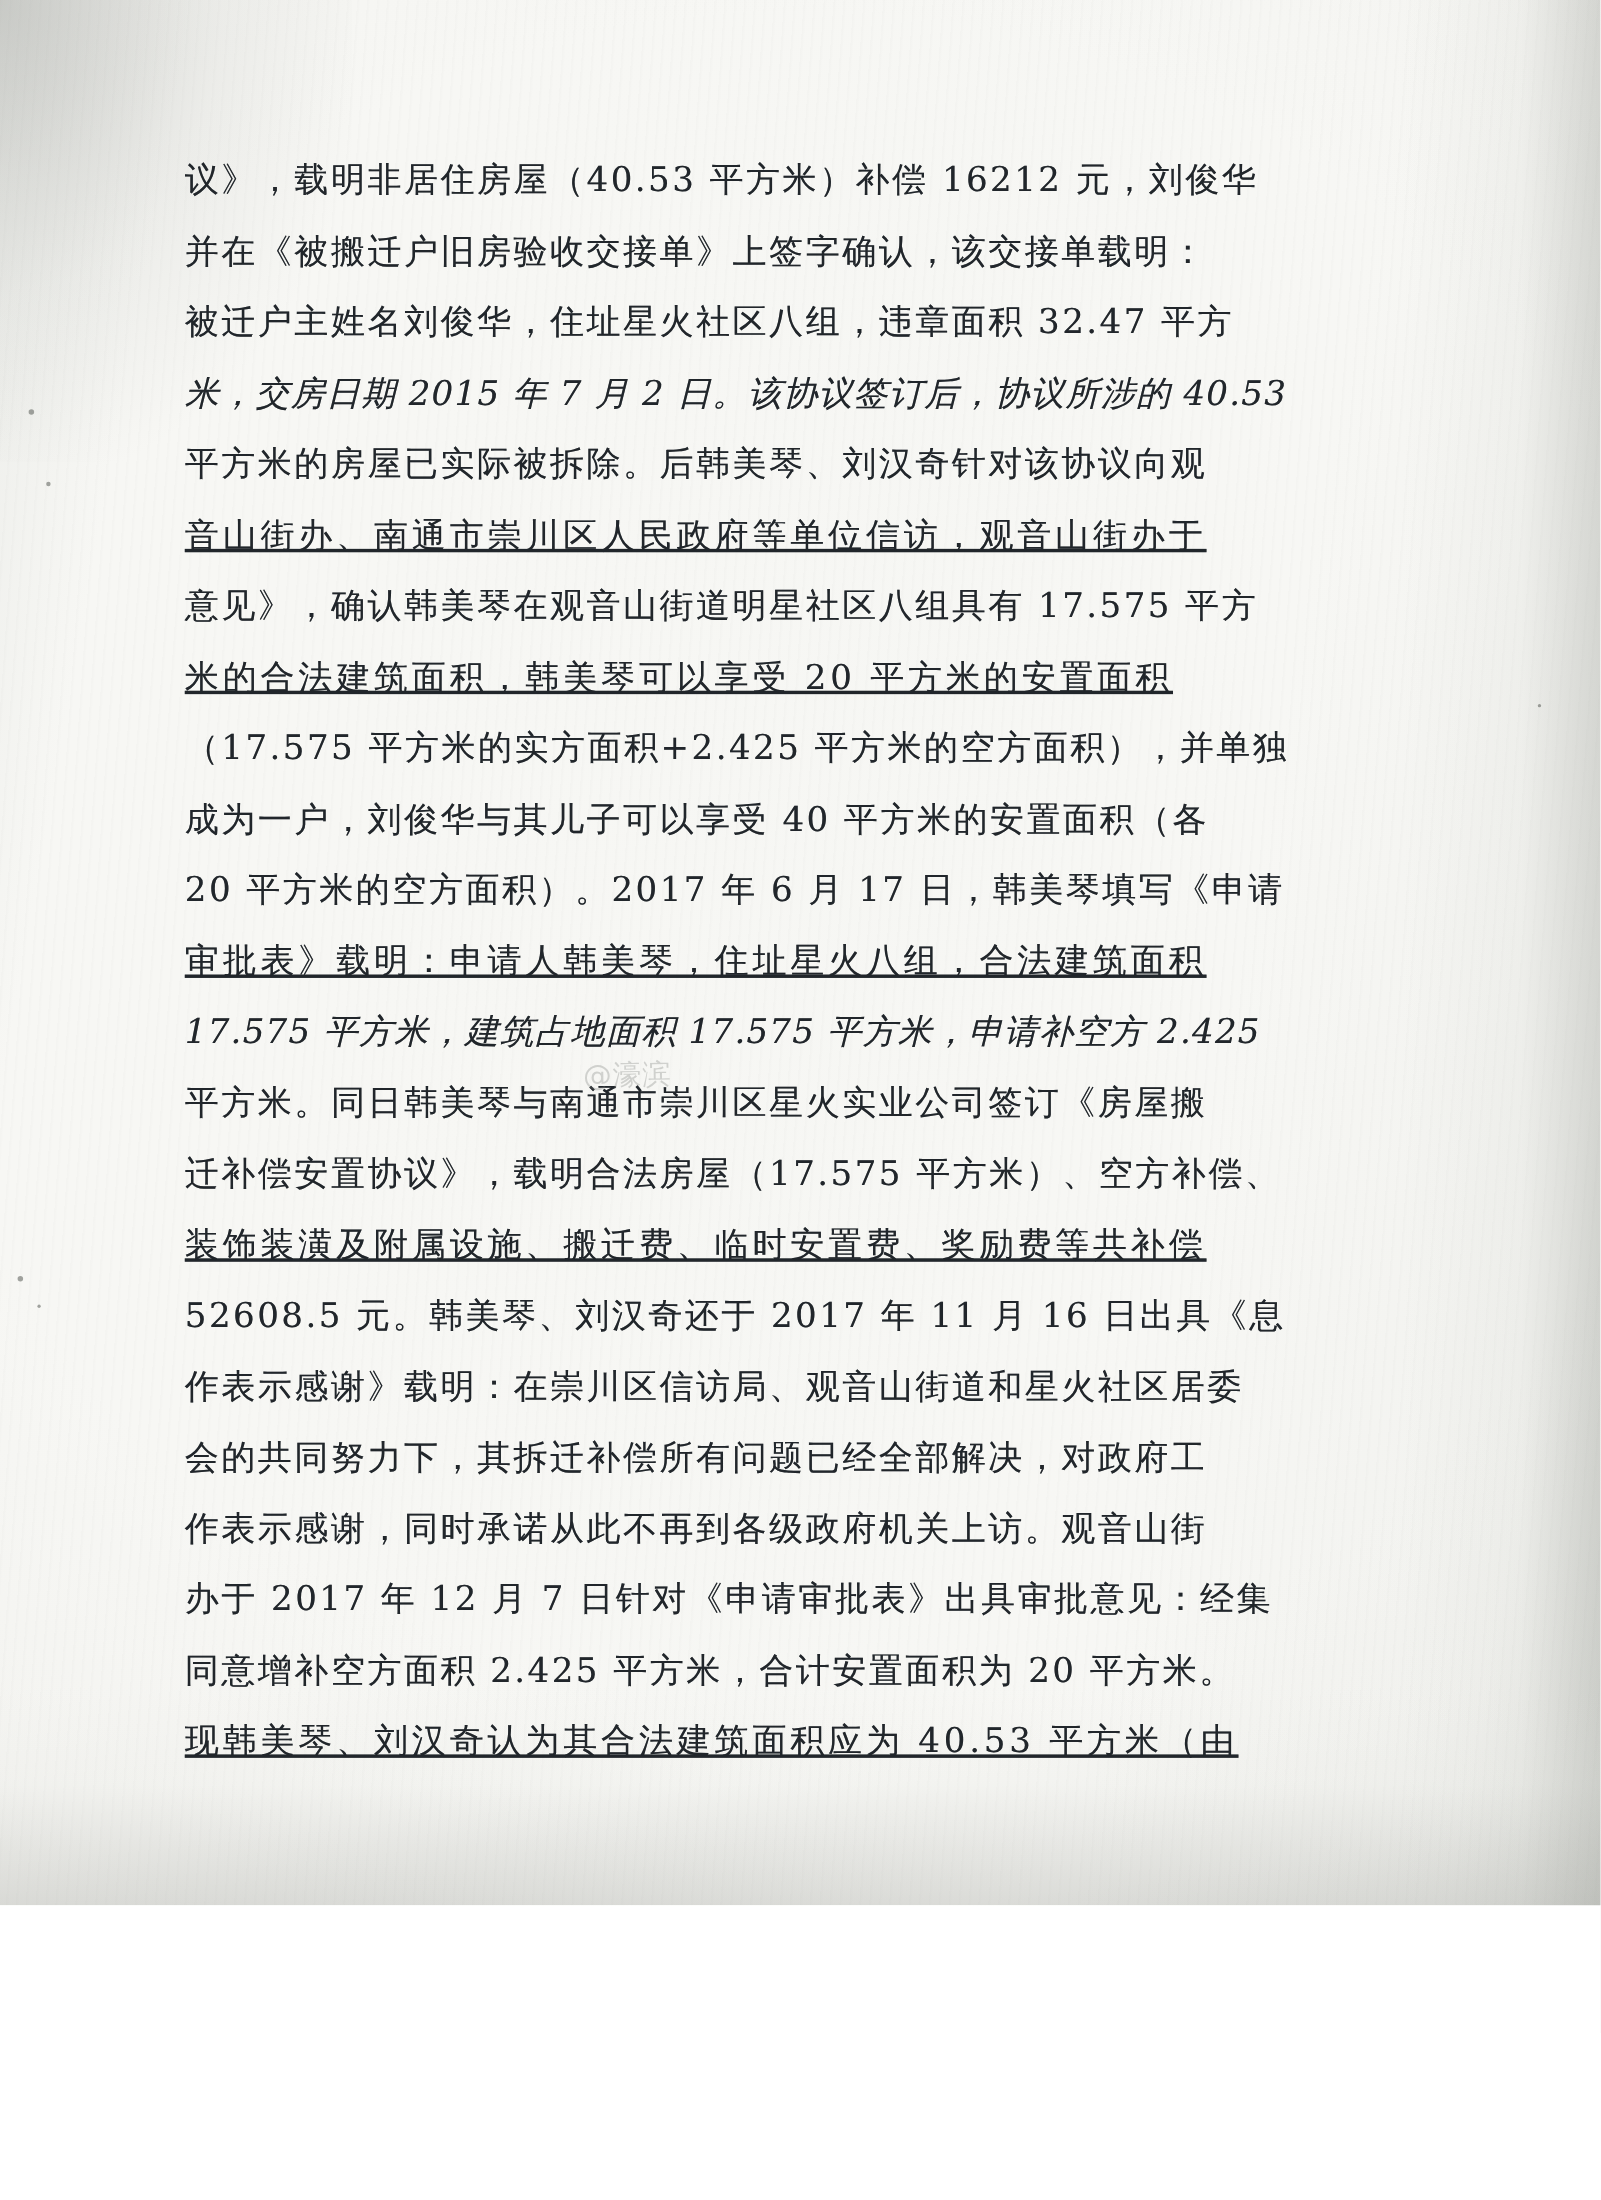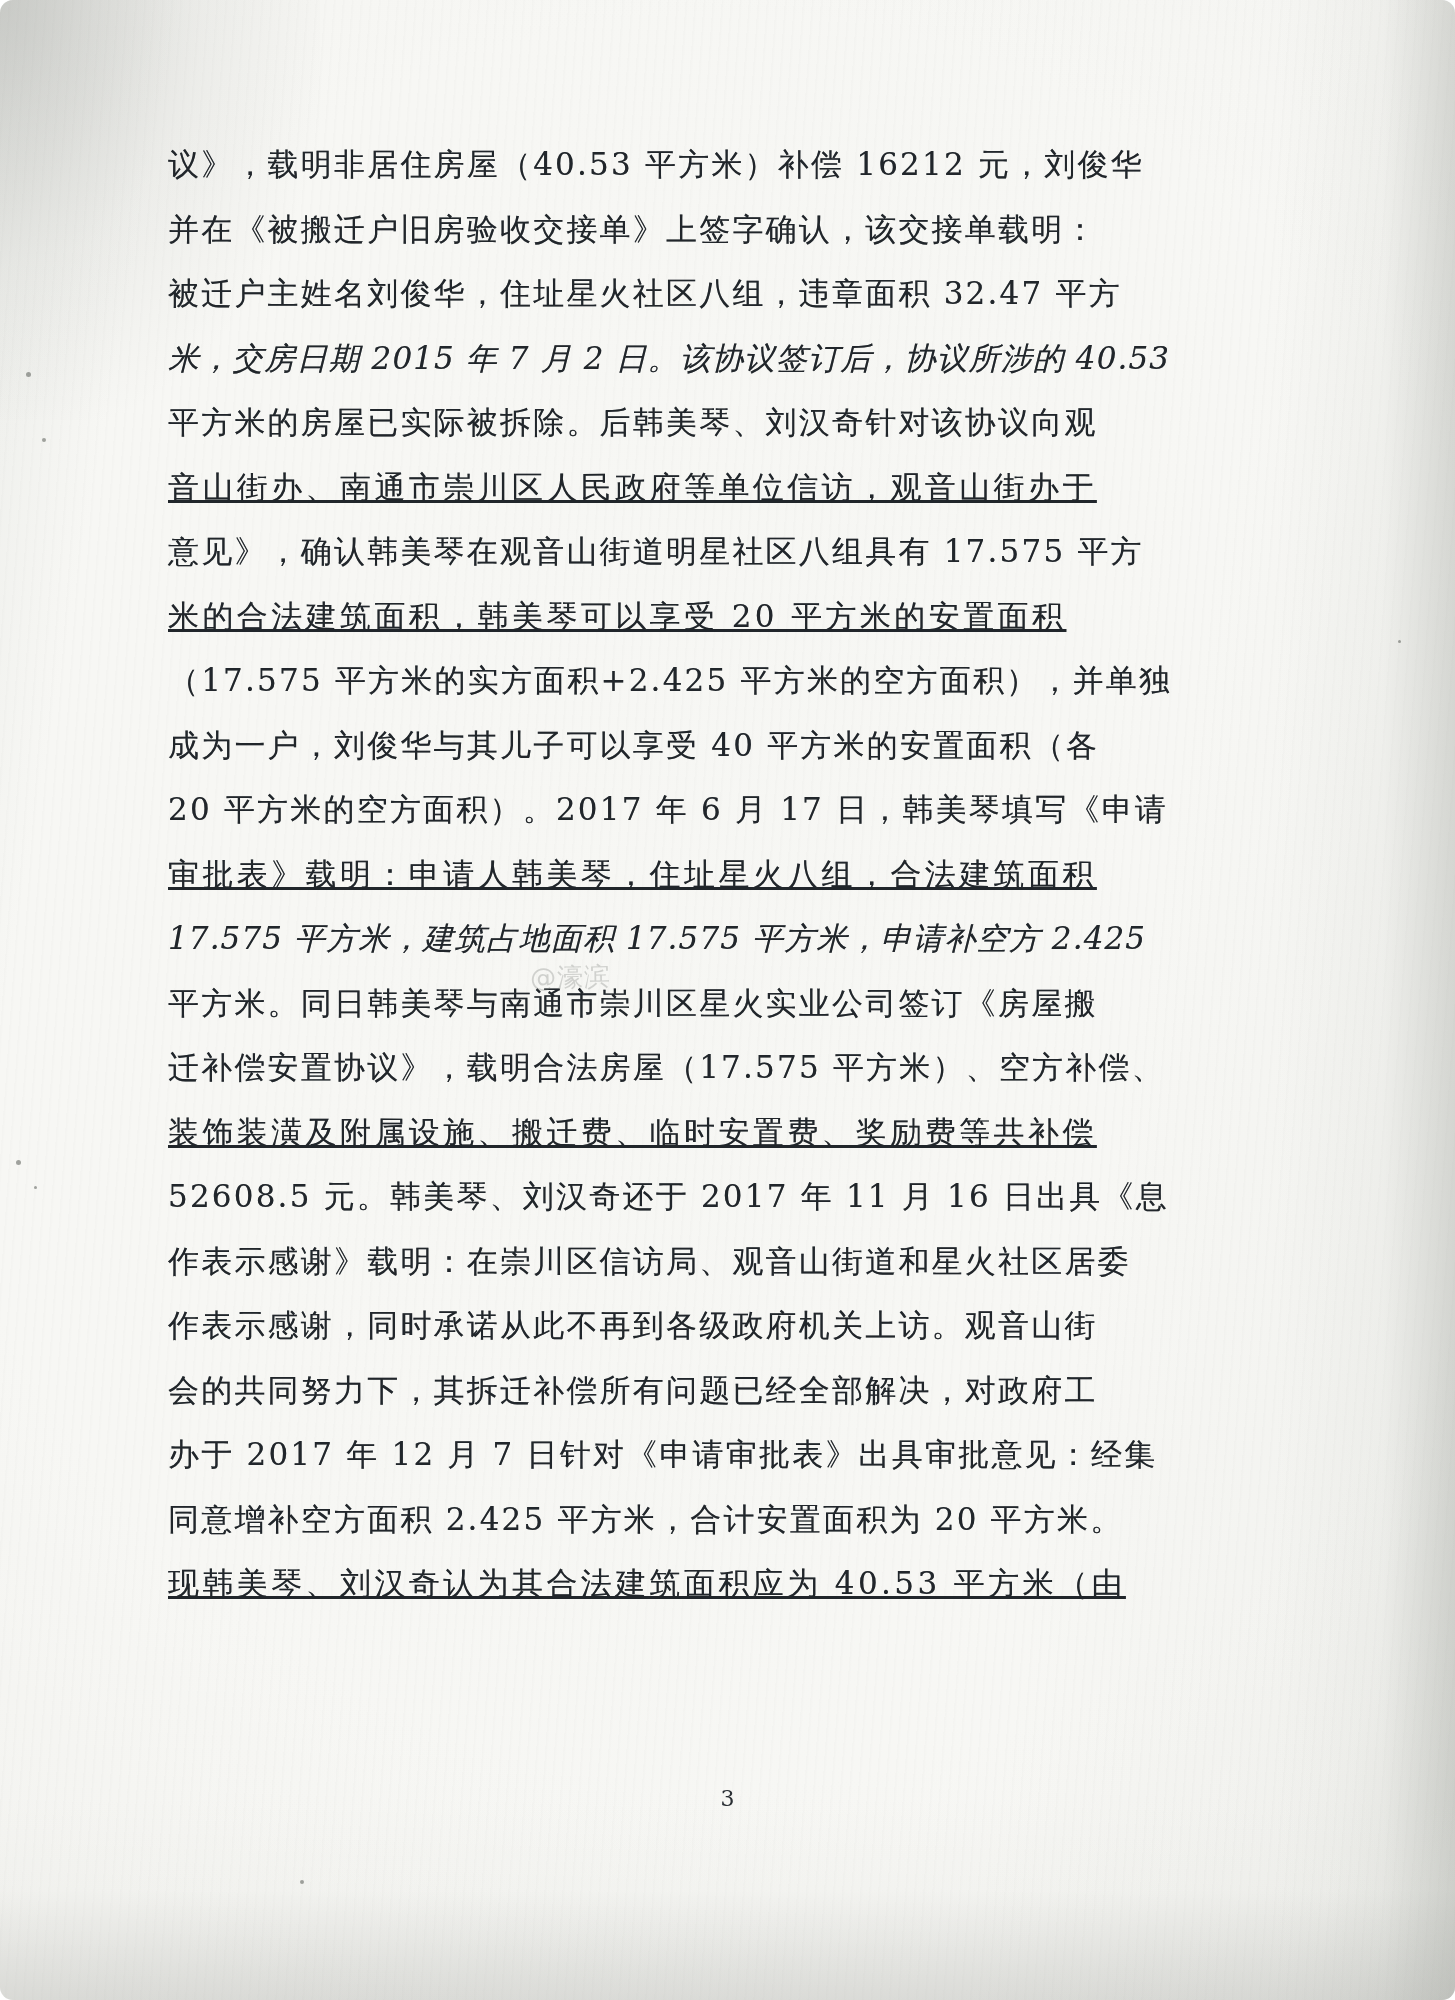--- a/index.html
+++ b/index.html
@@ -11,37 +11,36 @@
     height: 2000px;
     background: #ffffff;
     font-family: "DejaVu Serif", serif;
     overflow: hidden;
   }
 
   
   #page {
     position: relative;
     width: 1455px;
-    height: 2000px;
+    height: 1732px;
     background:
       radial-gradient(ellipse 140% 110% at 50% 45%,
         rgba(255,255,255,0.0) 40%,
         rgba(205,205,200,0.22) 88%,
         rgba(170,172,168,0.42) 100%),
       linear-gradient(100deg,
         rgba(226,228,224,0.55) 0%,
         rgba(247,247,244,0.15) 10%,
         rgba(252,252,250,0.0) 24%,
         rgba(244,245,242,0.18) 52%,
         rgba(250,250,248,0.05) 72%,
         rgba(232,233,229,0.35) 92%,
         rgba(214,216,211,0.6) 100%),
       #f7f7f4;
     overflow: hidden;
-    border-radius: 13px;
   }
   
   #grain {
     position: absolute;
     inset: 0;
     background:
       repeating-linear-gradient(94deg,
         rgba(0,0,0,0.012) 0px,
         rgba(0,0,0,0.012) 1px,
         rgba(255,255,255,0) 3px,
@@ -166,22 +165,22 @@
     <div class="line jj">（17.575 平方米的实方面积+2.425 平方米的空方面积），并单独</div>
     <div class="line jj">成为一户，刘俊华与其儿子可以享受 40 平方米的安置面积（各</div>
     <div class="line jj">20 平方米的空方面积）。2017 年 6 月 17 日，韩美琴填写《申请</div>
     <div class="line jjj">审批表》载明：申请人韩美琴，住址星火八组，合法建筑面积</div>
     <div class="line j">17.575 平方米，建筑占地面积 17.575 平方米，申请补空方 2.425</div>
     <div class="line jj">平方米。同日韩美琴与南通市崇川区星火实业公司签订《房屋搬</div>
     <div class="line jj">迁补偿安置协议》，载明合法房屋（17.575 平方米）、空方补偿、</div>
     <div class="line jjj">装饰装潢及附属设施、搬迁费、临时安置费、奖励费等共补偿</div>
     <div class="line jj">52608.5 元。韩美琴、刘汉奇还于 2017 年 11 月 16 日出具《息</div>
     <div class="line jj">作表示感谢》载明：在崇川区信访局、观音山街道和星火社区居委</div>
+    <div class="line jj">会的共同努力下，其拆迁补偿所有问题已经全部解决，对政府工</div>
     <div class="line jj">作表示感谢，同时承诺从此不再到各级政府机关上访。观音山街</div>
-    <div class="line jj">会的共同努力下，其拆迁补偿所有问题已经全部解决，对政府工</div>
     <div class="line jj">办于 2017 年 12 月 7 日针对《申请审批表》出具审批意见：经集</div>
     <div class="line jj">同意增补空方面积 2.425 平方米，合计安置面积为 20 平方米。</div>
     <div class="line jjj">现韩美琴、刘汉奇认为其合法建筑面积应为 40.53 平方米（由</div>
   </div>
 
   <div id="watermark">@濠滨</div>
 
   <div id="page-number">3</div>
 
 </div>

